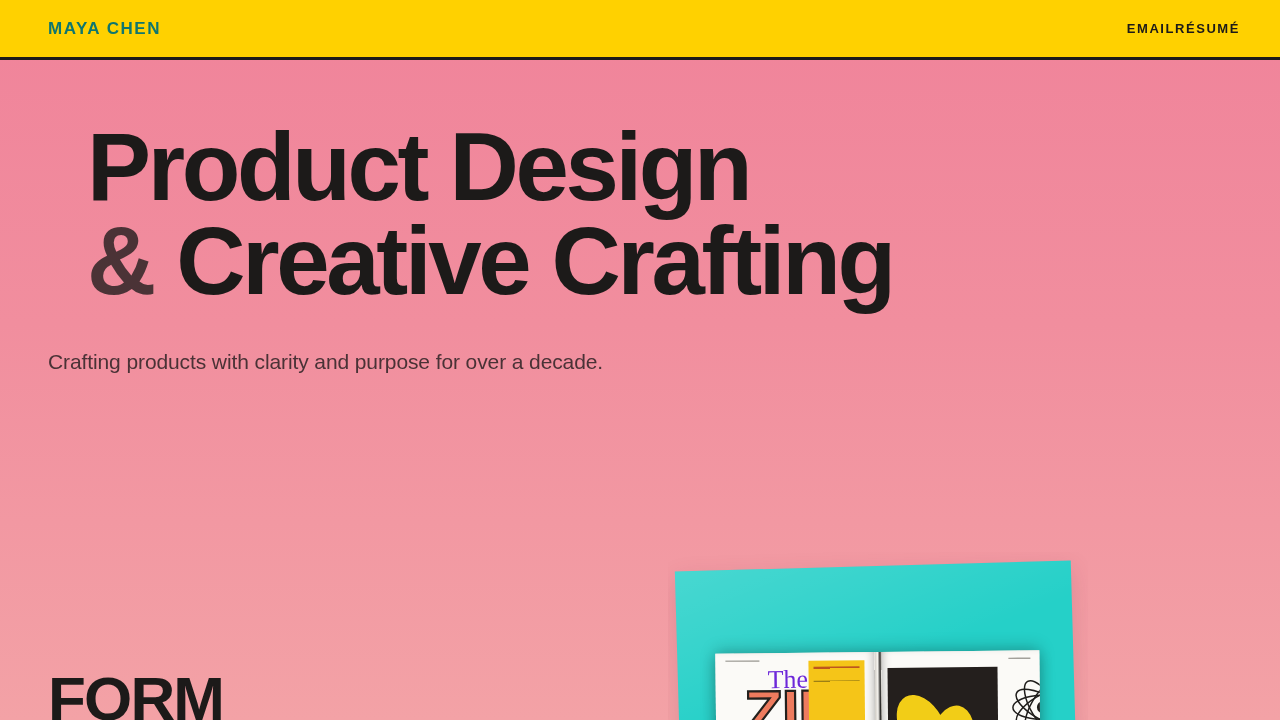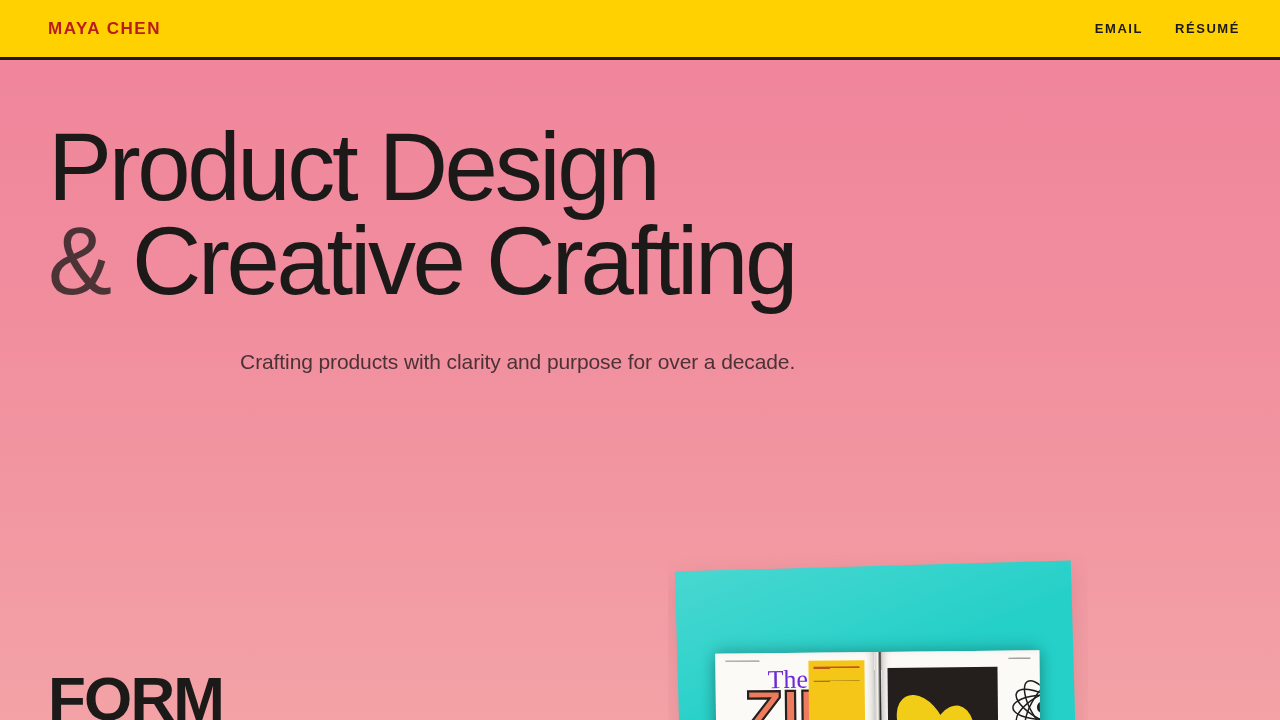--- a/index.html
+++ b/index.html
@@ -25,58 +25,59 @@
     background:#FFD100;
     border-bottom:3px solid #1c1a19;
     display:flex; align-items:center;
     justify-content:space-between;
     padding:0 40px 0 48px;
     z-index:30;
   }
   .brand {
     font-size:17px; font-weight:bold;
     letter-spacing:0.09em;
-    color:#b91c1c;
+    color:#0f766e;
     white-space:nowrap;
   }
-  .nav { display:flex; align-items:center; gap:32px; }
+  .nav { display:flex; align-items:center; }
   .nav-link {
     font-size:13px; font-weight:bold;
     letter-spacing:0.12em;
     color:#1c1a19;
     text-decoration:none;
     white-space:nowrap;
     cursor:pointer;
   }
 
   
   .hero {
     position:absolute;
     top:120px; left:48px;
     z-index:10;
   }
   .headline {
     font-size:96px;
-    font-weight:normal;
+    font-weight:bold;
     line-height:0.98;
     letter-spacing:-0.035em;
     color:#1c1a19;
     white-space:nowrap;
+    margin-left:39px;
   }
   .headline-line { display:block; }
   .amp { color:rgba(28,26,25,0.78); }
 
   .subtitle {
     margin-top:38px;
     font-size:21px;
     line-height:1.54;
     color:#4a3236;
     letter-spacing:-0.005em;
   }
-  .subtitle-line { display:block; white-space:nowrap;text-align:right; }
+  .subtitle-line { display:block; white-space:nowrap; }
 
   
   .section-heading {
     position:absolute;
     left:48px; top:668px;
     font-size:62px;
     font-weight:bold;
     letter-spacing:-0.03em;
     line-height:1;
     color:#1c1a19;

